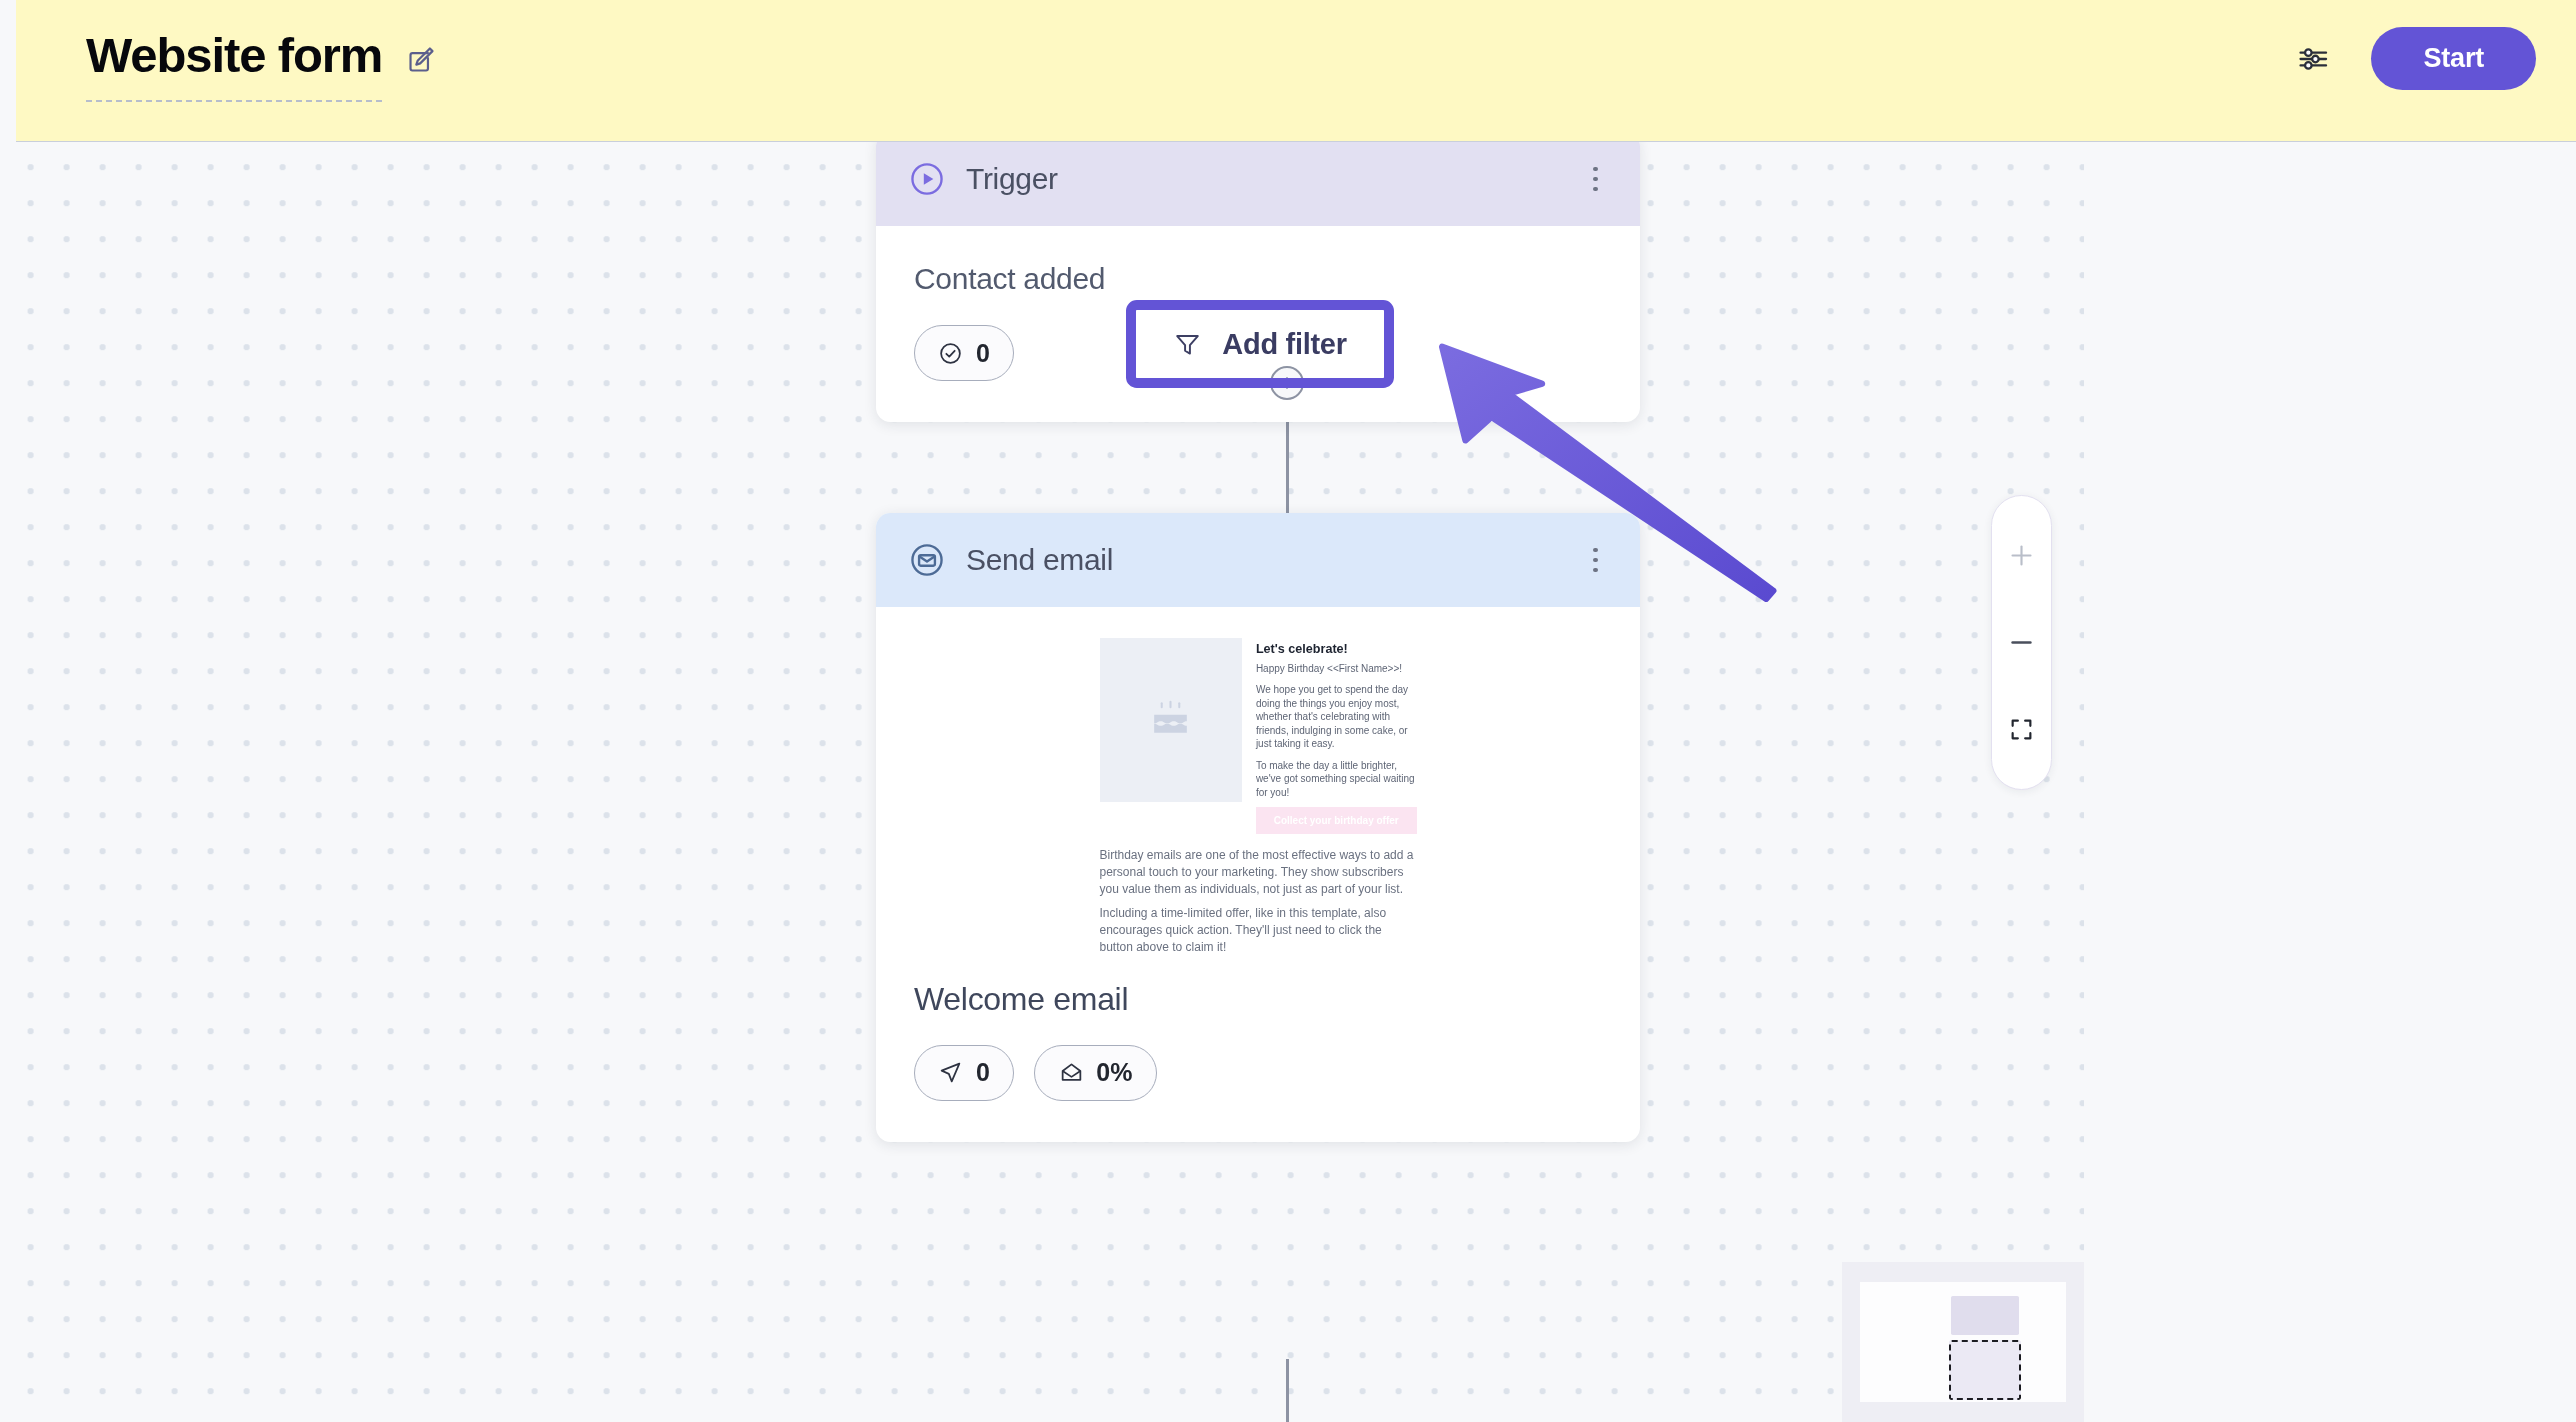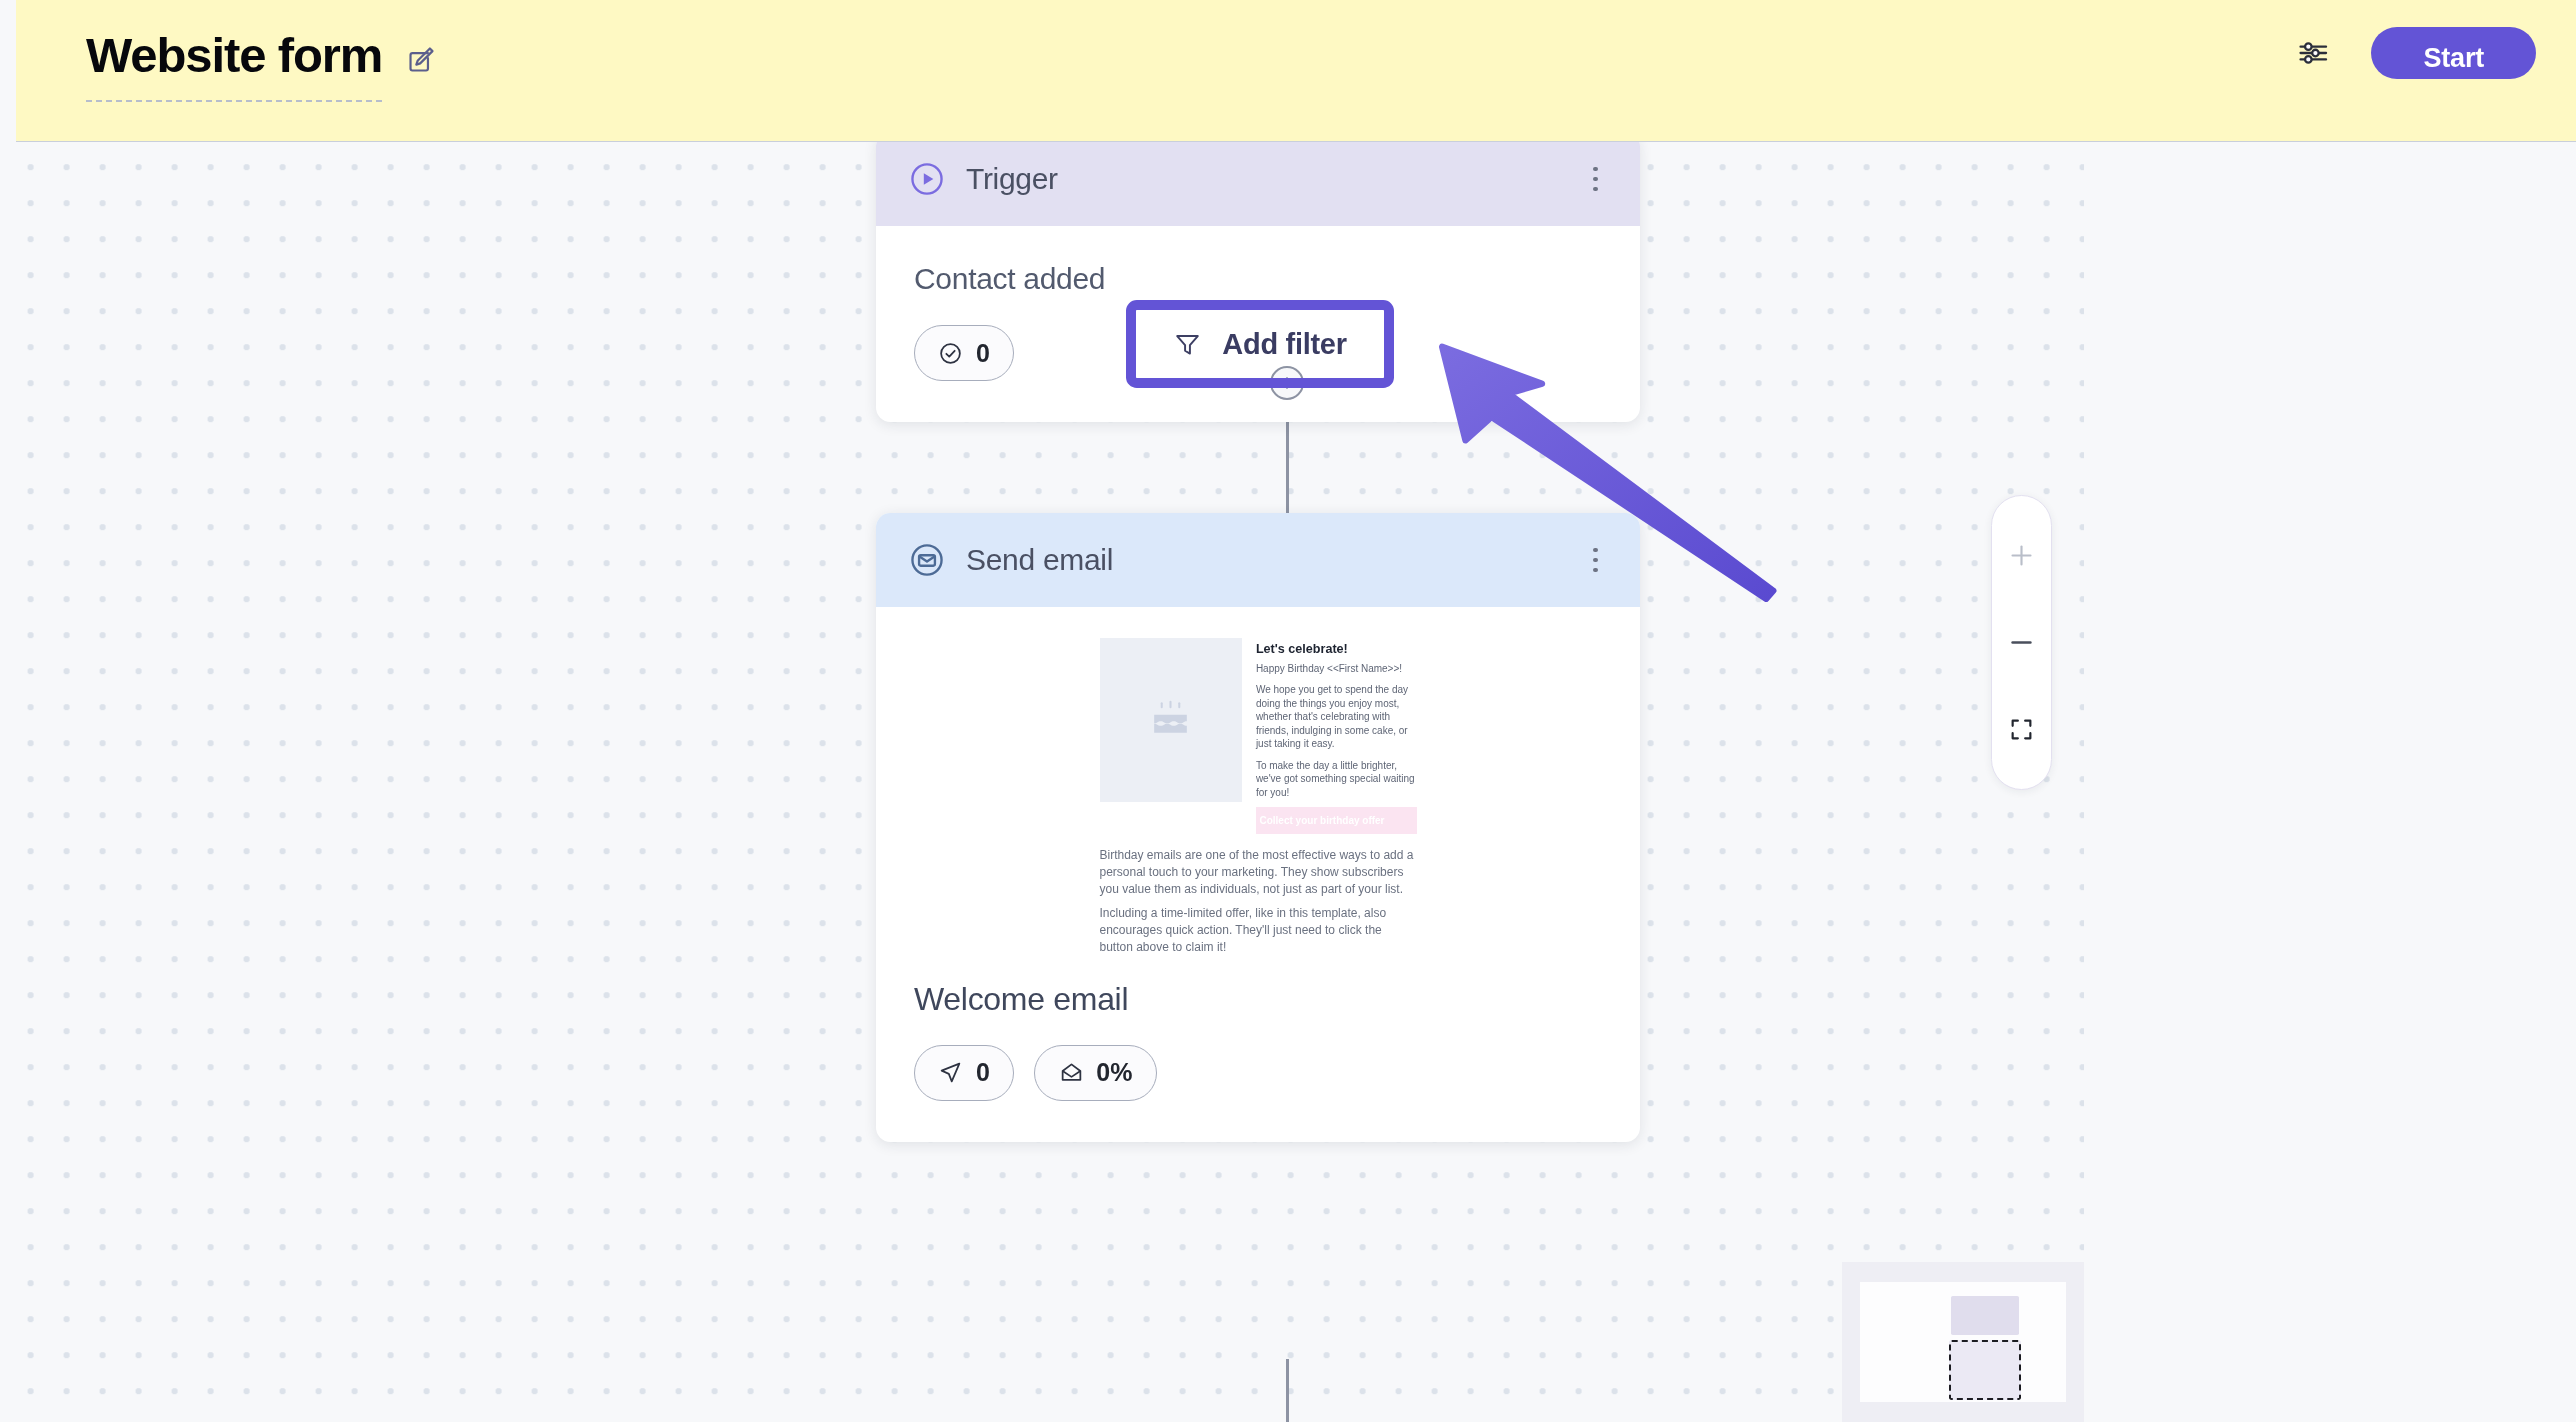--- a/index.html
+++ b/index.html
@@ -33,21 +33,21 @@
   .topbar-right{
     position:absolute; right:56px; top:27px;
     display:flex; align-items:center; gap:40px;
   }
   .sliders-icon{ width:34px; height:34px; color:#2b2f3a; cursor:pointer; }
   .sliders-icon svg{ display:block; width:34px; height:34px; }
   .start-btn{
     background:#6354d6; color:#fff;
     font-size:27px; font-weight:600;
     border:none; border-radius:54px;
-    padding:0 52px; height:52px; line-height:63px;
+    padding:0 52px; height:63px; line-height:63px;
     cursor:pointer; letter-spacing:-0.2px;
   }
 
   
   .canvas{
     position:absolute; left:0; top:142px;
     width:2084px; height:1280px;
     background-color:#f7f8fa;
     background-image:radial-gradient(circle, #dce2ea 2.9px, transparent 3.1px);
     background-size:36px 36px;
@@ -118,21 +118,21 @@
   .preview-img{
     width:142px; height:164px; background:#eceff5;
     display:flex; align-items:center; justify-content:center; flex:0 0 142px;
   }
   .preview-img svg{ width:49px; height:49px; color:#ccd3e2; display:block; }
   .preview-txt{ flex:1; padding-top:3.6px; }
   .pv-h{ font-size:12.6px; font-weight:700; color:#1d2330; margin-bottom:6.3px; }
   .pv-p{ font-size:10px; line-height:1.35; color:#5e6575; margin-bottom:8px; }
   .pv-cta{
     background:#fbe4f1; color:#fff; font-size:10px; font-weight:700;
-    text-align:left; padding:8px 3.6px; margin-top:0;
+    text-align:center; padding:8px 3.6px; margin-top:0;
   }
   .preview-body{ margin-top:12.6px; }
   .preview-body .pv-p{ font-size:12px; line-height:1.4; color:#6a7180; }
 
   
   .filter-highlight{
     position:absolute; z-index:20;
     border:10px solid #6354d6; border-radius:10.8px;
   }
   .add-filter{

